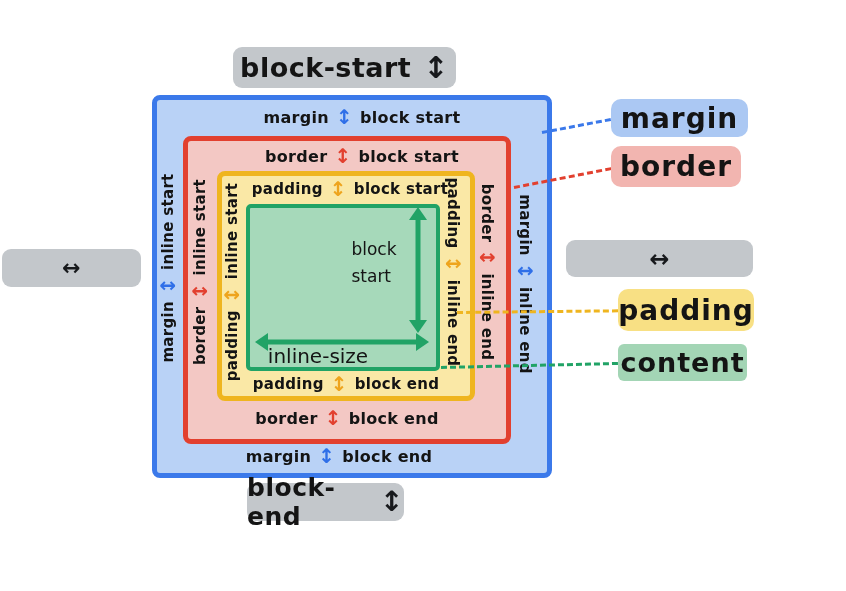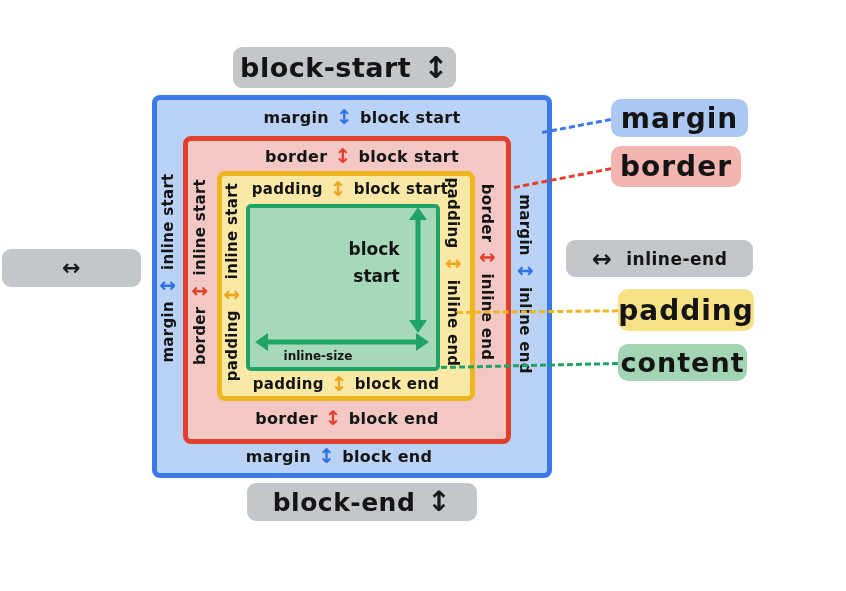--- a/index.html
+++ b/index.html
@@ -51,21 +51,21 @@
     font-weight:700; letter-spacing:1px;
   }
 
   
   .dash {
     position:absolute; height:0;
     border-top:3px dashed #000;
     transform-origin:left center;
   }
 
-  .center-label { position:absolute; transform:translate(-50%,-50%); font-weight:700; text-align:right; }
+  .center-label { position:absolute; transform:translate(-50%,-50%); font-weight:400; text-align:left; }
 </style>
 </head>
 <body>
 
 <div class="canvas">
 
   <div class="box margin-box"></div>
   <div class="box border-box"></div>
   <div class="box padding-box"></div>
   <div class="box content-box"></div>
@@ -141,51 +141,50 @@
   <svg class="abs" style="left:406px;top:206px;" width="24" height="128" viewBox="0 0 24 128">
     <polygon points="12,1 3,14 21,14" fill="#21a366"></polygon>
     <line x1="12" y1="10" x2="12" y2="118" stroke="#21a366" stroke-width="5"></line>
     <polygon points="12,127 3,114 21,114" fill="#21a366"></polygon>
   </svg>
   <svg class="abs" style="left:254px;top:330px;" width="176" height="24" viewBox="0 0 176 24">
     <polygon points="1,12 14,3 14,21" fill="#21a366"></polygon>
     <line x1="10" y1="12" x2="166" y2="12" stroke="#21a366" stroke-width="5"></line>
     <polygon points="175,12 162,3 162,21" fill="#21a366"></polygon>
   </svg>
-  <div class="center-label" style="left:318px;top:356px;font-size:12px;">
+  <div class="center-label" style="left:318px;top:356px;font-size:20px;">
     <span>inline-size</span>
   </div>
 
   <div class="pill" style="left:233px;top:47px;width:223px;height:41px;font-size:27px;">
     <span>block-start</span>
     <span class="arr c-black" style="font-size:30px;">↕</span>
   </div>
-  <div class="pill" style="left:247px;top:483px;width:230px;height:38px;font-size:25px;text-align:center;">
+  <div class="pill" style="left:247px;top:483px;width:157px;height:38px;font-size:25px;">
     <span>block-end</span>
     <span class="arr c-black" style="font-size:28px;">↕</span>
   </div>
   <div class="pill" style="left:2px;top:249px;width:139px;height:38px;font-size:17px;gap:2px;">
     <span class="arr c-black" style="font-size:22px;">↔</span>
   </div>
   <div class="pill" style="left:566px;top:240px;width:187px;height:37px;font-size:17px;gap:14px;">
     <span class="arr c-black" style="font-size:24px;">↔</span>
-    <span>inline-end</span>
   </div>
 
   <div class="dash" style="left:542px;top:131px;width:70px;border-top-color:#3b79ea;transform:rotate(-10.7deg);"></div>
   <div class="dash" style="left:514px;top:186px;width:99px;border-top-color:#e2402f;transform:rotate(-11deg);"></div>
   <div class="dash" style="left:457px;top:311px;width:161px;border-top-color:#efb51f;transform:rotate(-0.6deg);"></div>
   <div class="dash" style="left:441px;top:366px;width:177px;border-top-color:#21a366;transform:rotate(-1.3deg);"></div>
 
   <div class="legend-pill" style="left:611px;top:99px;width:137px;height:38px;background:#abc8f3;font-size:28px;">
     <span>margin</span>
   </div>
   <div class="legend-pill" style="left:611px;top:146px;width:130px;height:41px;background:#f2b5b0;font-size:28px;">
     <span>border</span>
   </div>
   <div class="legend-pill" style="left:618px;top:289px;width:136px;height:42px;background:#f8e084;font-size:28px;">
     <span>padding</span>
   </div>
-  <div class="legend-pill" style="left:618px;top:344px;width:129px;height:37px;background:#a3d5b5;font-size:27px;">
+  <div class="legend-pill" style="left:618px;top:344px;width:129px;height:37px;background:#a3d5b5;font-size:27px;border-radius:6px;">
     <span>content</span>
   </div>
 
 </div>
 
 </body></html>

